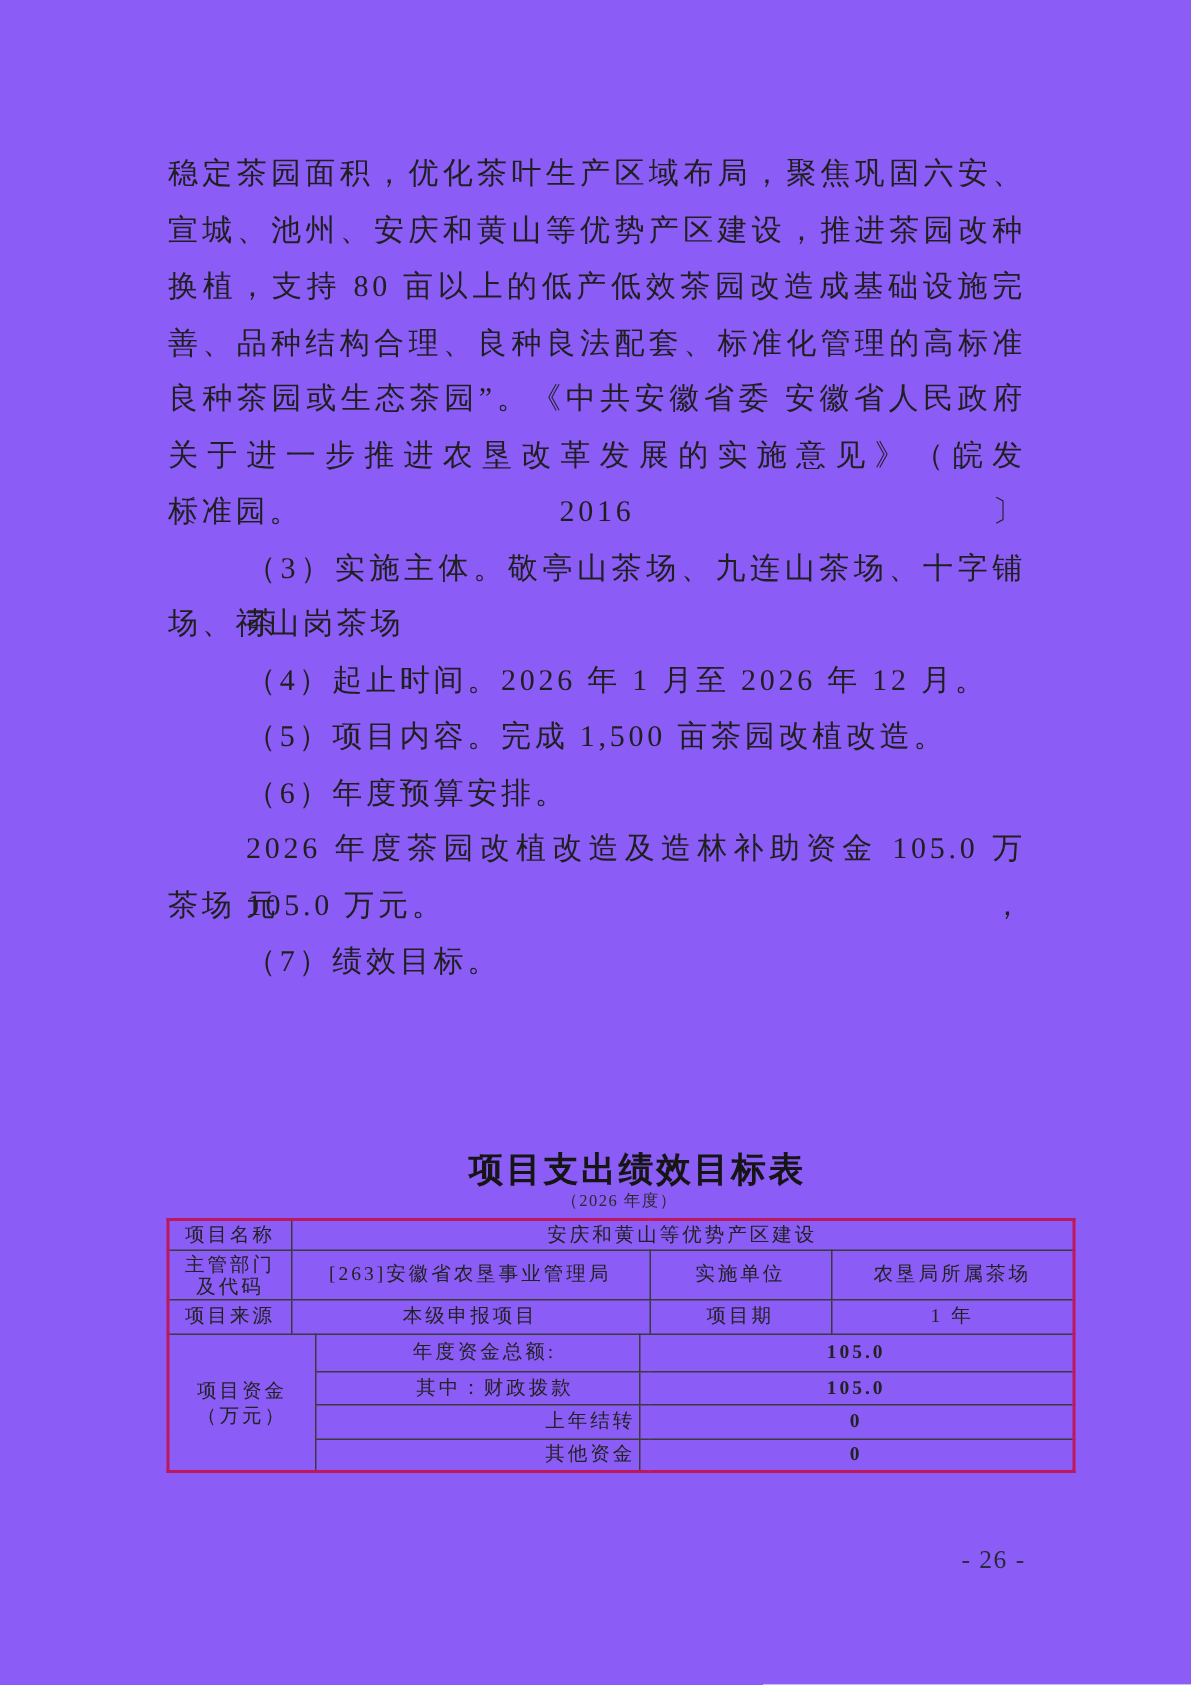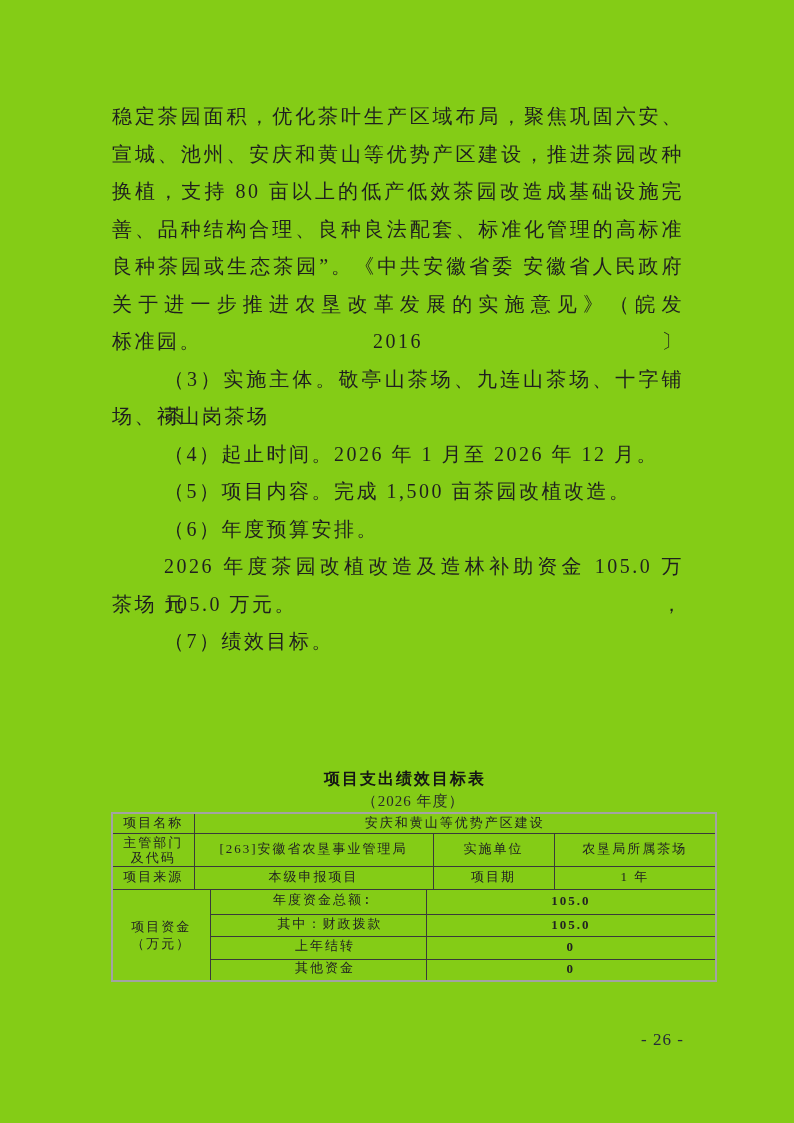--- a/index.html
+++ b/index.html
@@ -1,21 +1,21 @@
 <!DOCTYPE html>
 <html><head>
 <meta charset="utf-8">
 <style>
   * { margin: 0; padding: 0; box-sizing: border-box; }
   html, body { background: #ffffff; }
   .page {
     position: relative;
     width: 794px;
     height: 1123px;
-    background: #84cc16;
+    background: #8b5cf6;
     overflow: hidden;
     font-family: "Liberation Serif", "DejaVu Serif", serif;
     color: #1f1f1f;
   }
   .body-text {
     position: absolute;
     left: 112px;
     top: 98px;
     width: 572px;
   }
@@ -28,74 +28,74 @@
     text-align: left;
   }
   .line.j {
     white-space: normal;
     text-align: justify;
     text-align-last: justify;
   }
   .line.indent { padding-left: 52px; }
   .tbl-title {
     position: absolute;
-    left: 103px;
+    left: 123px;
     top: 766px;
     width: 604px;
     text-align: center;
     font-family: "Liberation Sans", "DejaVu Sans", sans-serif;
     font-weight: bold;
-    font-size: 16px;
+    font-size: 23px;
     letter-spacing: 2px;
     line-height: 26px;
     color: #151515;
   }
   .tbl-subtitle {
     position: absolute;
     left: 111px;
     top: 793px;
     width: 604px;
     text-align: center;
-    font-size: 15px;
+    font-size: 11px;
     letter-spacing: 1px;
     line-height: 16px;
     color: #2a2a2a;
   }
   table.perf {
     position: absolute;
     left: 111px;
     top: 812px;
     width: 604px;
     border-collapse: collapse;
     table-layout: fixed;
-    border: 2px solid #a3a3a3;
+    border: 2px solid #be185d;
   }
   table.perf td {
     border: 1px solid #3a3a3a;
     text-align: center;
     vertical-align: middle;
     font-size: 13px;
     letter-spacing: 2px;
     line-height: 1.15;
     color: #222222;
     padding: 1px 2px;
     overflow: hidden;
   }
   tr.r1 td { height: 20px; }
   tr.r2 td { height: 33px; }
   tr.r3 td { height: 23px; }
   tr.f1 td { height: 25px; }
   tr.f2 td { height: 22px; }
   tr.f3 td { height: 23px; }
   tr.f4 td { height: 22px; }
   td.grp div { line-height: 17px; }
-  td.flab { text-align: left; font-family: Liberation Mono, monospace; }
+  td.flab { text-align: left; }
   td.flab.l1 { padding-left: 12px; }
   td.flab.l2 { padding-left: 26px; }
-  td.flab.c { text-align: center; padding-left: 16px; }
+  td.flab.c { text-align: right; padding-left: 16px; }
   td.num { letter-spacing: 1px; font-weight: bold; }
   .page-num {
     position: absolute;
     left: 641px;
     top: 1030px;
     font-size: 17px;
     letter-spacing: 1px;
     color: #262a3a;
     white-space: pre;
   }

